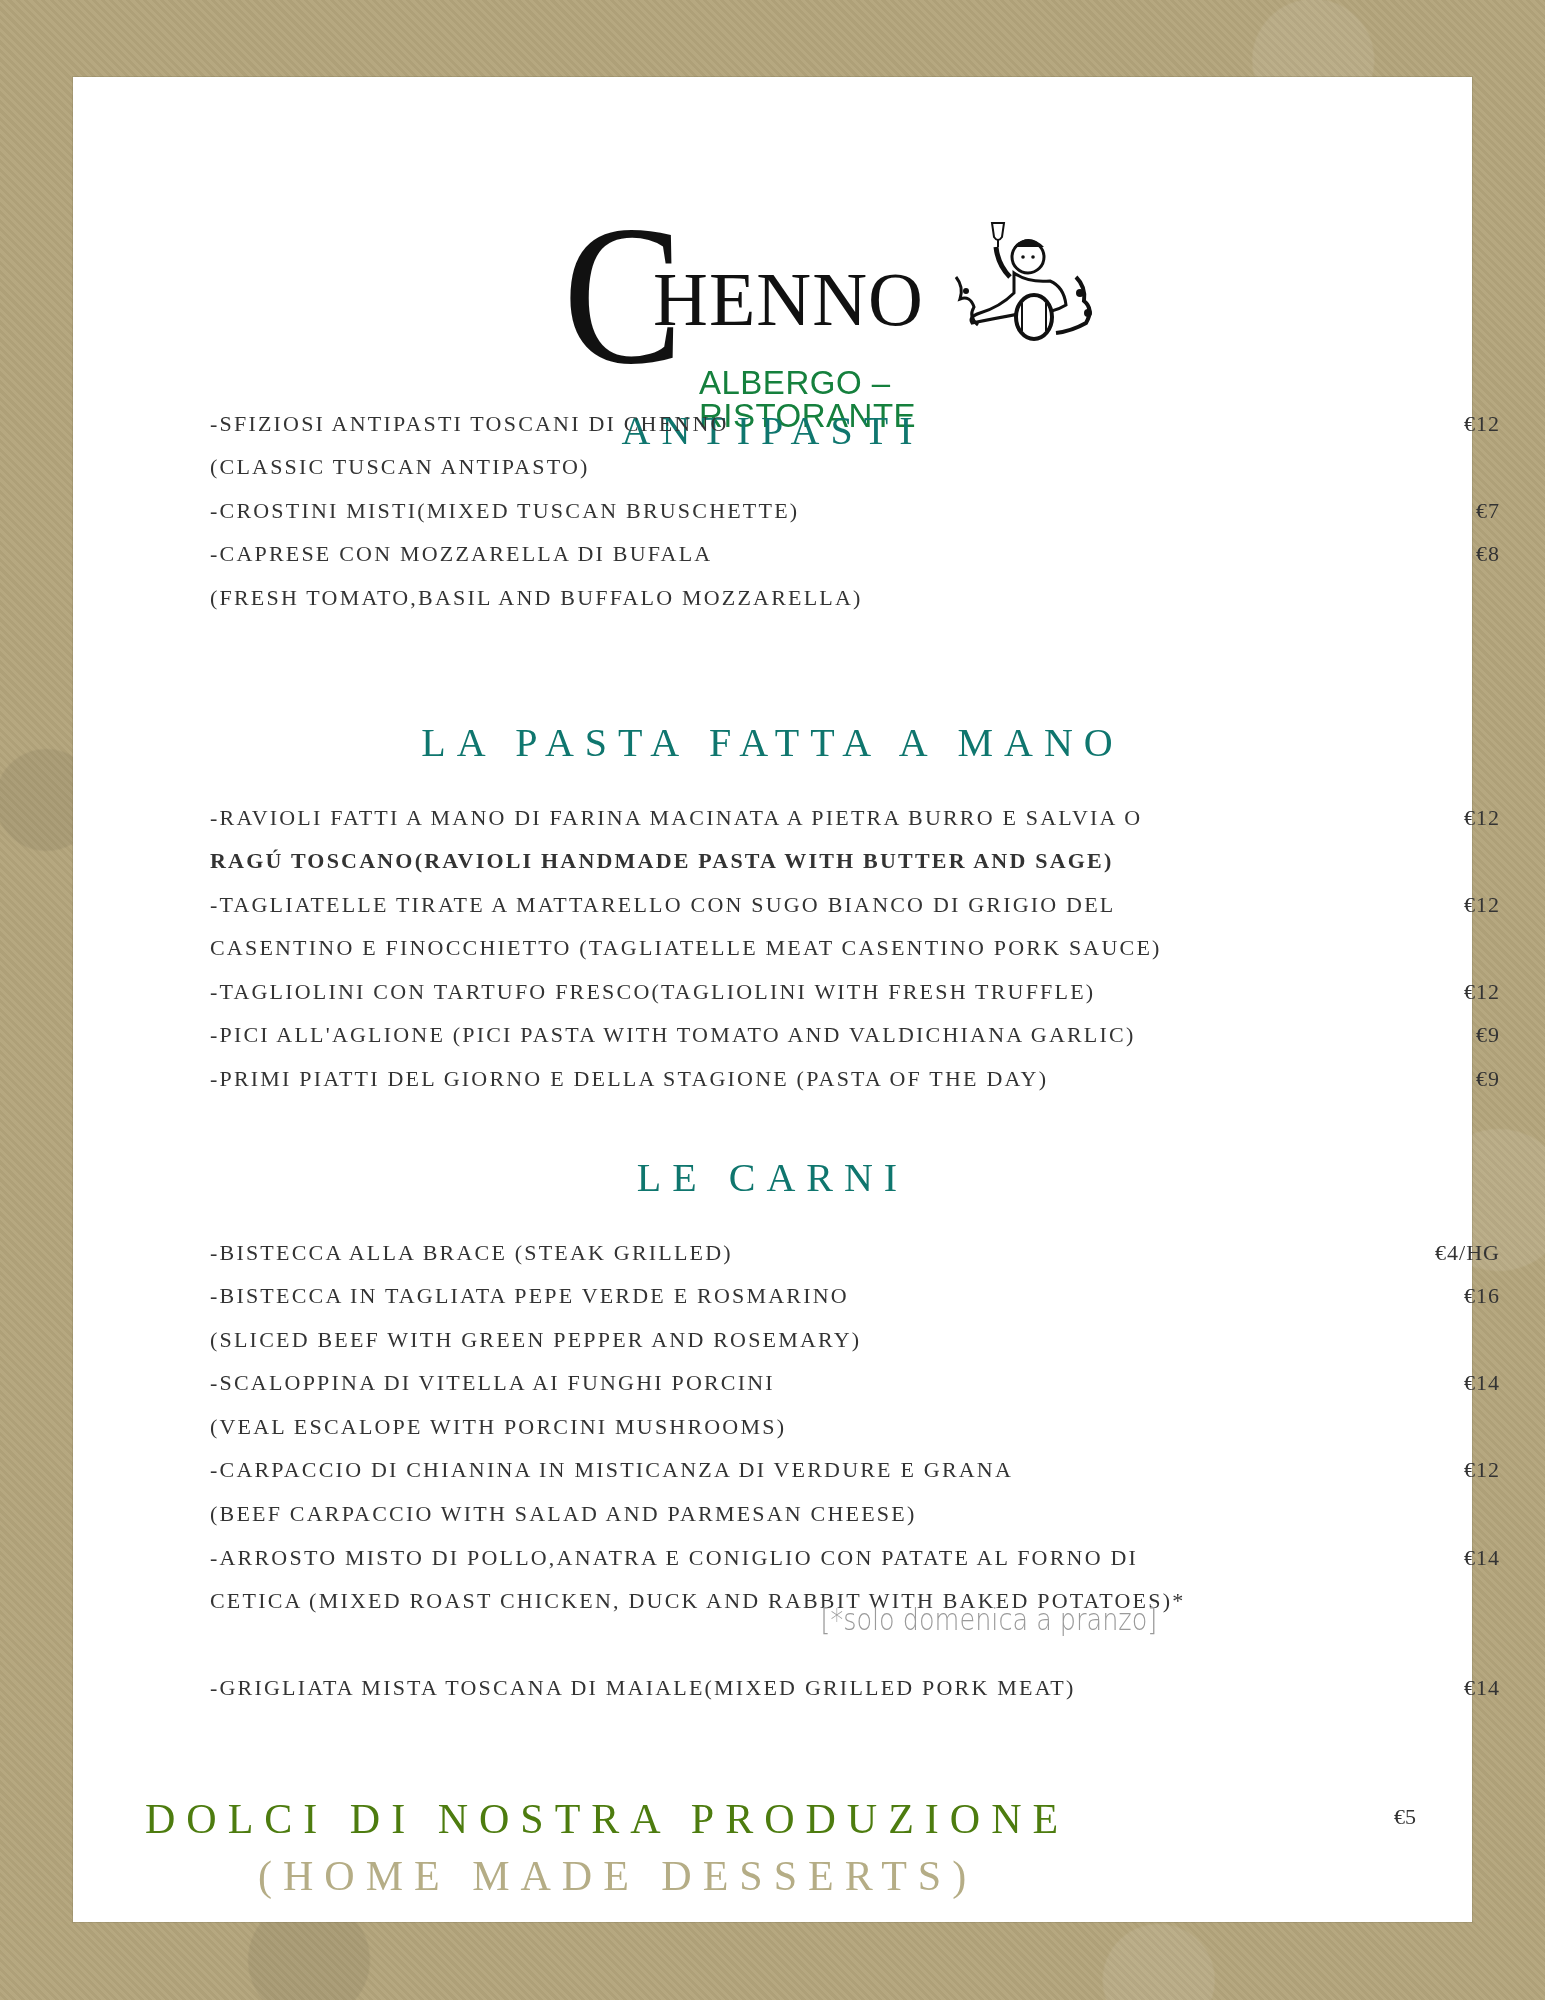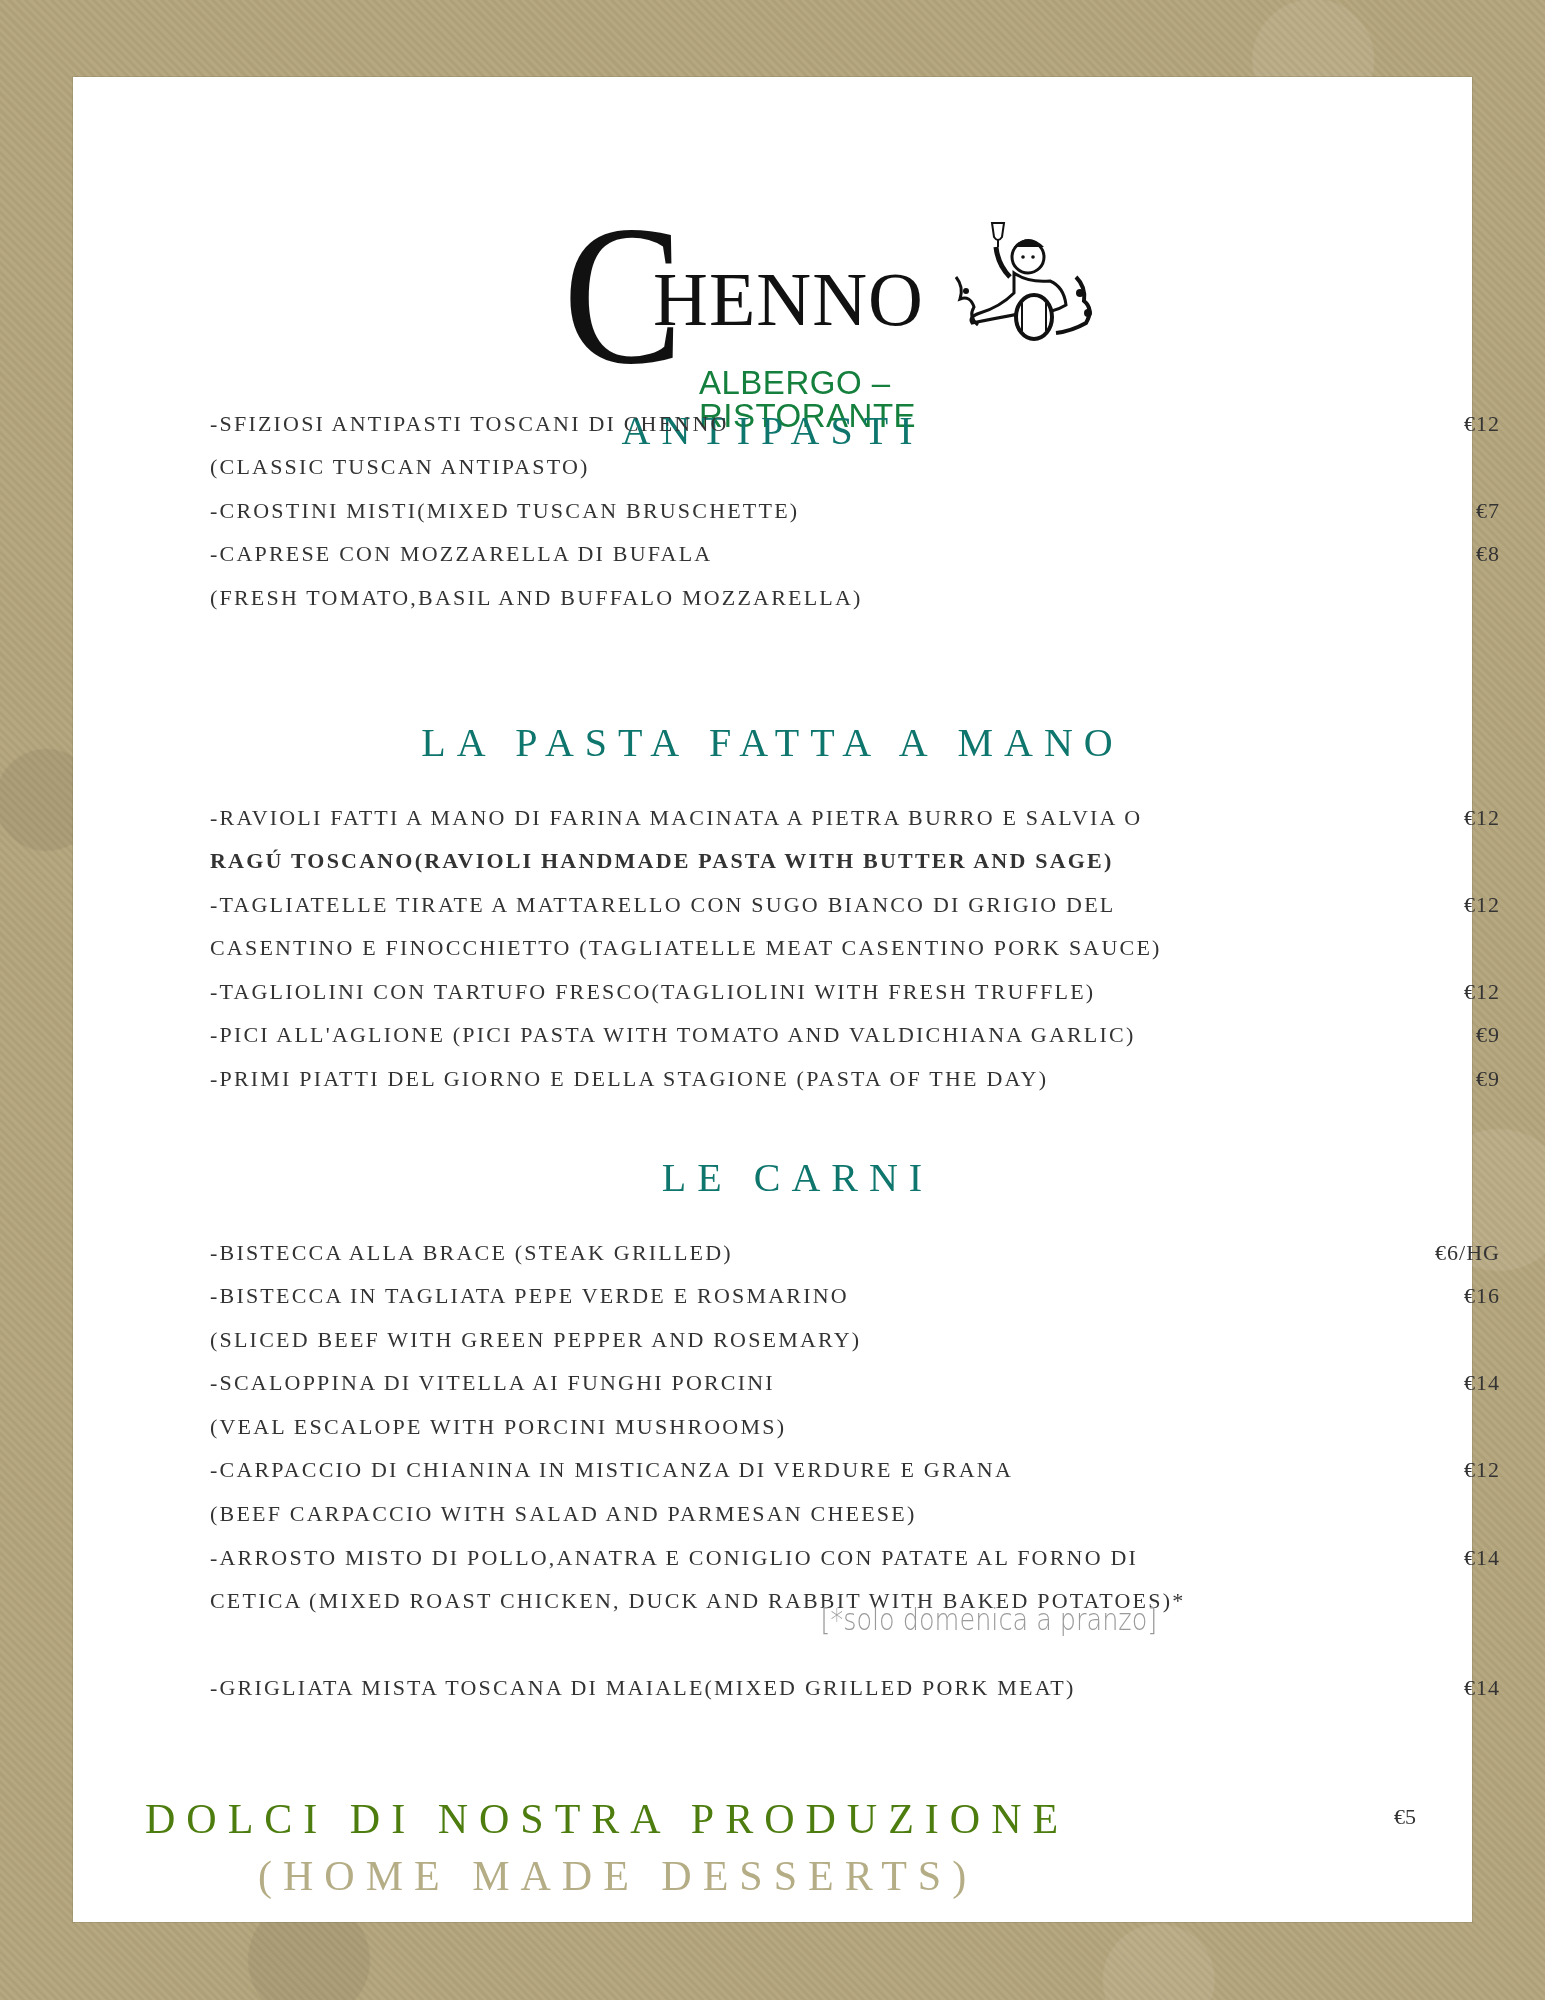--- a/index.html
+++ b/index.html
@@ -152,24 +152,24 @@
   </div>
   <div class="row" style="top:940px;">
     <span class="desc">-PICI ALL'AGLIONE (PICI PASTA WITH TOMATO AND VALDICHIANA GARLIC)</span>
     <span class="price">€9</span>
   </div>
   <div class="row" style="top:984px;">
     <span class="desc">-PRIMI PIATTI DEL GIORNO E DELLA STAGIONE (PASTA OF THE DAY)</span>
     <span class="price">€9</span>
   </div>
 
-  <div class="section-title" style="top:1081px;padding-left:25px;">LE CARNI</div>
+  <div class="section-title" style="top:1081px;">LE CARNI</div>
   <div class="row" style="top:1158px;">
     <span class="desc">-BISTECCA ALLA BRACE (STEAK GRILLED)</span>
-    <span class="price">€6/HG</span>
+    <span class="price">€4/HG</span>
   </div>
   <div class="row" style="top:1201px;">
     <span class="desc">-BISTECCA IN TAGLIATA PEPE VERDE E ROSMARINO</span>
     <span class="price">€16</span>
   </div>
   <div class="row" style="top:1245px;">
     <span class="desc">(SLICED BEEF WITH GREEN PEPPER AND ROSEMARY)</span>
     <span class="price"></span>
   </div>
   <div class="row" style="top:1288px;">

